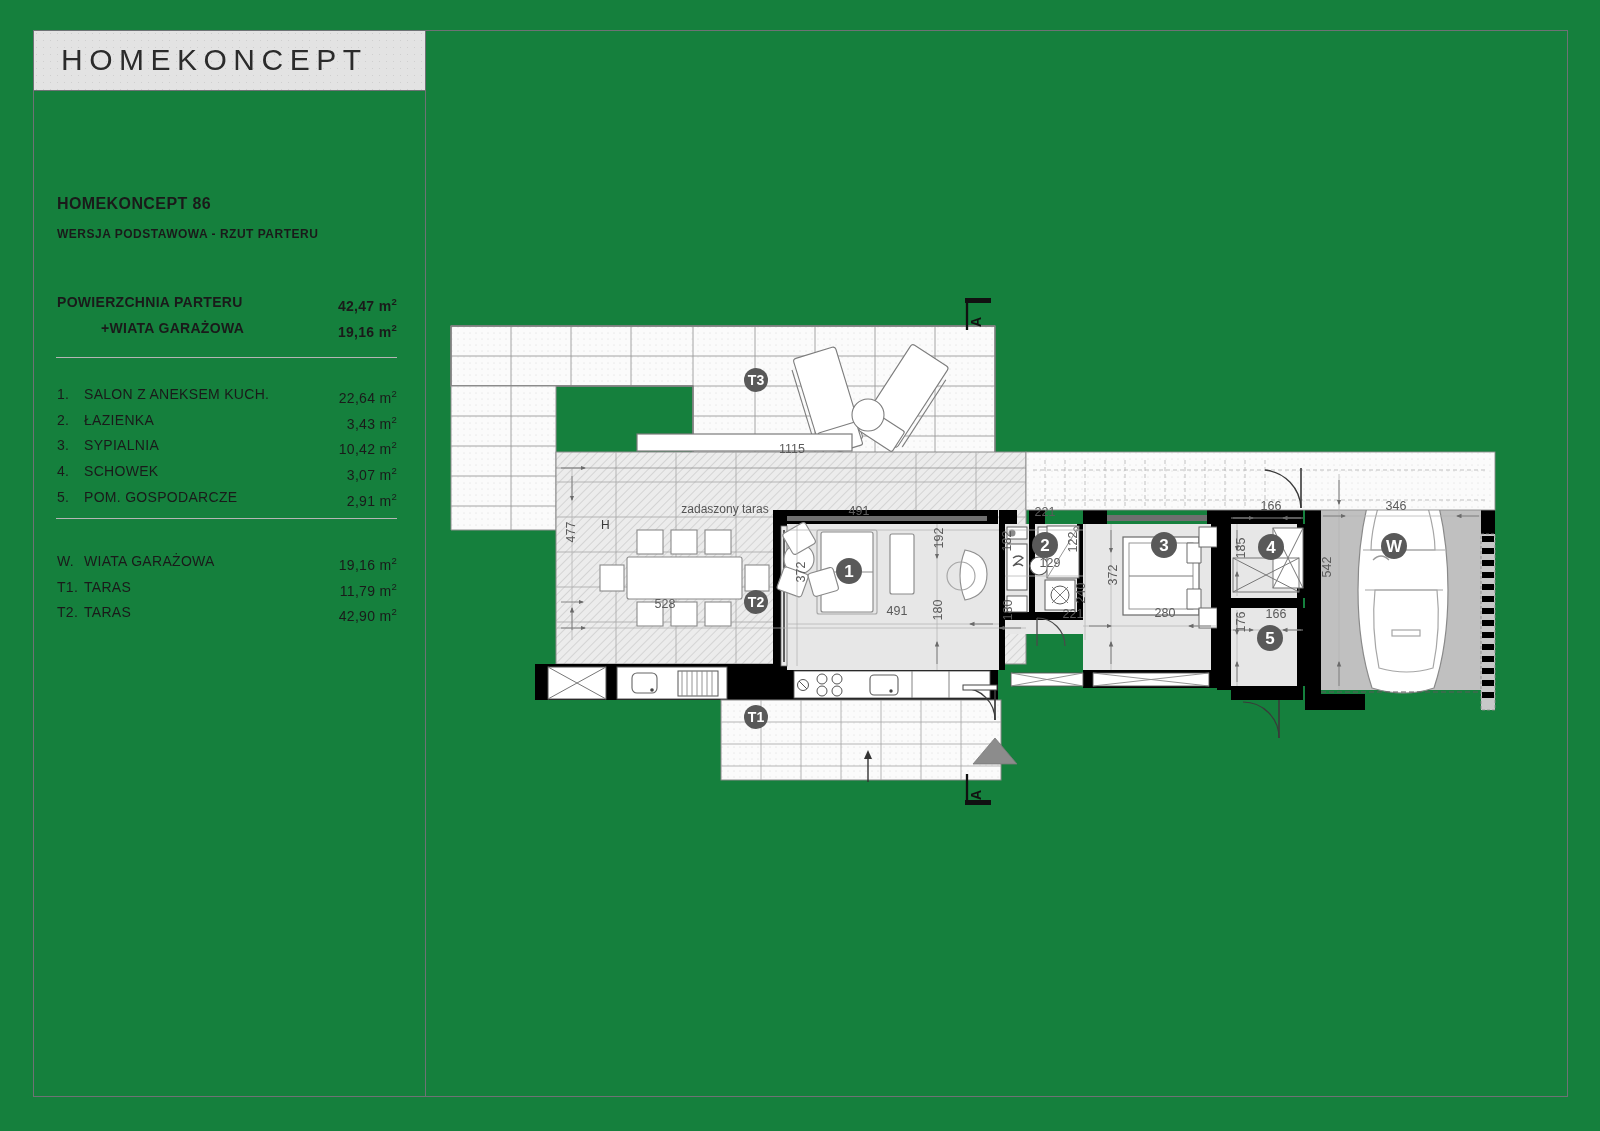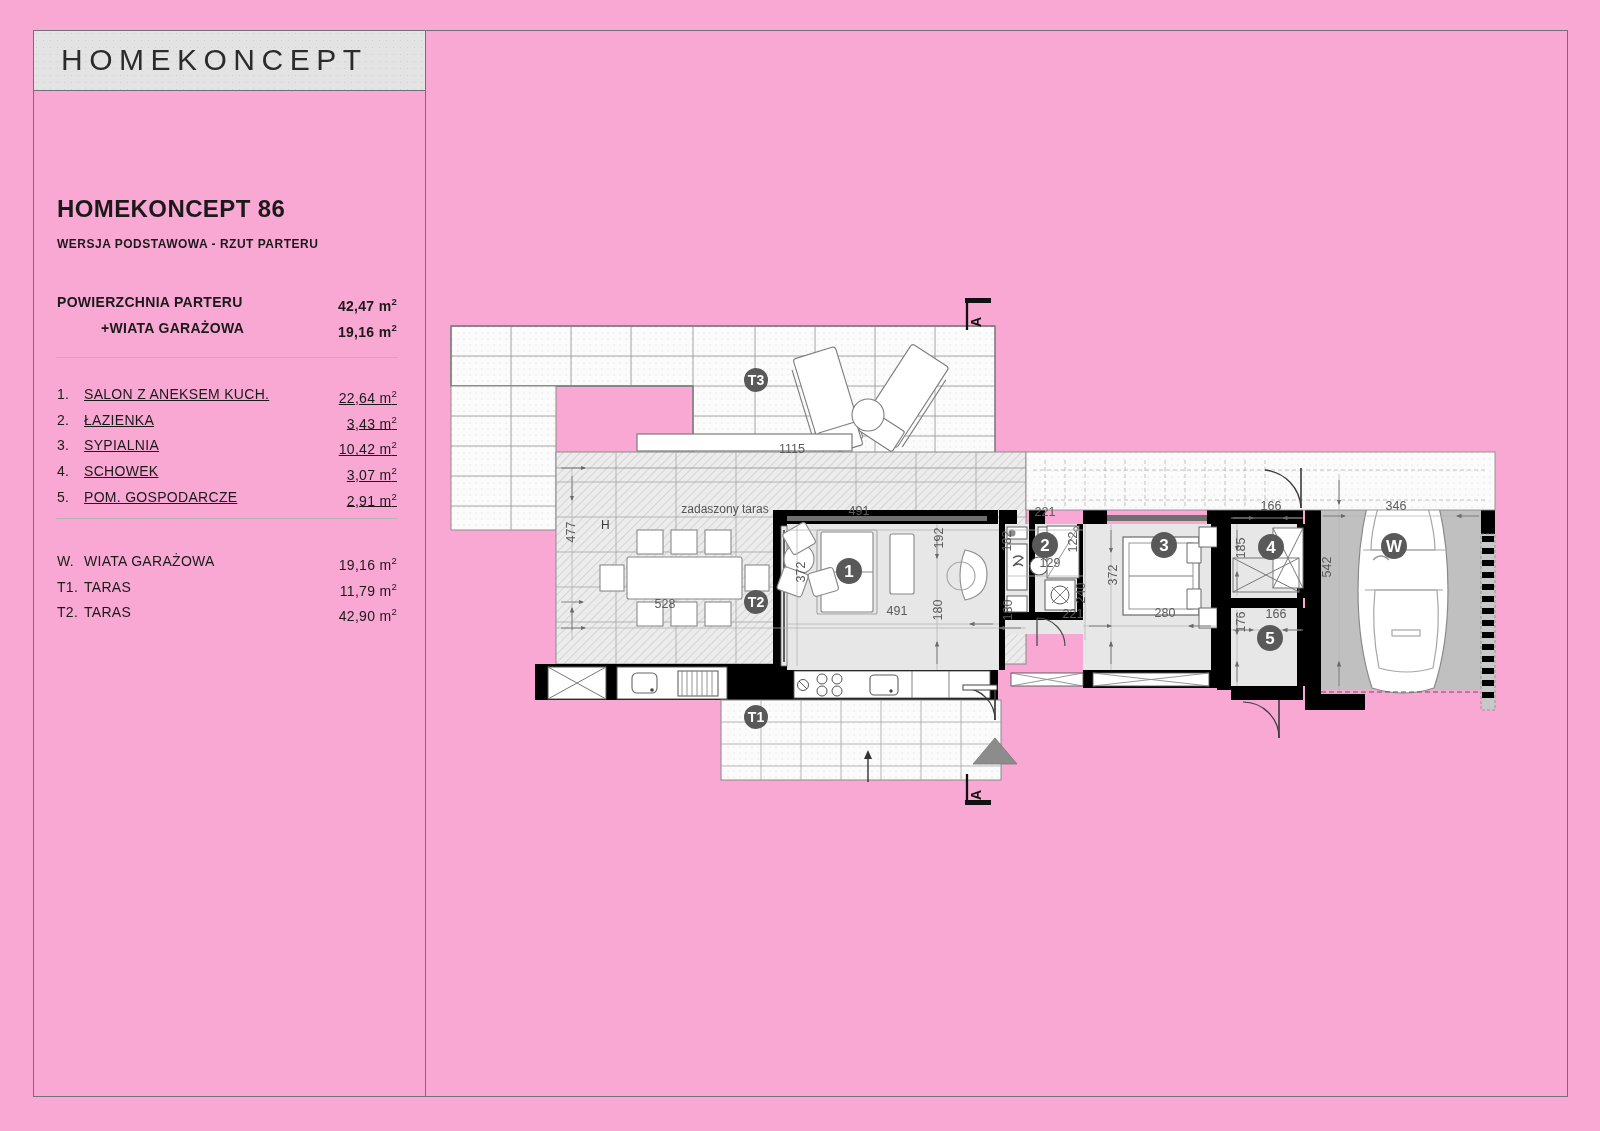--- a/index.html
+++ b/index.html
@@ -5,21 +5,21 @@
 <style>
   html,body{margin:0;padding:0;background:#ffffff;}
   body{
     width:1600px;height:1131px;
     font-family:"Liberation Sans","DejaVu Sans",sans-serif;
     color:#1a1a1a;
     -webkit-font-smoothing:antialiased;
   }
   #sheet{
     position:absolute;left:0;top:0;width:1600px;height:1131px;
-    overflow:hidden;background:#f9a8d4;
+    overflow:hidden;background:#15803d;
   }
   
   .page-frame{
     position:absolute;left:33px;top:30px;width:1535px;height:1067px;
     border:1.5px solid #6e7275;box-sizing:border-box;
     pointer-events:none;
   }
   .frame-divider{
     position:absolute;left:425px;top:30px;width:0;height:1067px;
     border-left:1.5px solid #6e7275;
@@ -34,21 +34,21 @@
     background-image:radial-gradient(#cfcfcf 0.6px, transparent 0.7px);
     background-size:7px 7px;
   }
   .logo-text{
     font-size:30px;letter-spacing:6.5px;font-weight:400;
     color:#2b2b2b;margin-left:28px;
     font-family:"Liberation Sans","DejaVu Sans",sans-serif;
   }
   
   .side{position:absolute;left:57px;width:340px;}
-  .title-main{font-size:24px;font-weight:bold;letter-spacing:0.4px;}
+  .title-main{font-size:16px;font-weight:bold;letter-spacing:0.4px;}
   .title-sub{font-size:12px;font-weight:bold;letter-spacing:0.5px;margin-top:14px;}
   .row{
     display:flex;font-size:14px;font-weight:bold;
     letter-spacing:0.3px;line-height:22px;
   }
   .row .lab{flex:0 0 auto;}
   .row .val{margin-left:auto;text-align:right;white-space:nowrap;}
   .row.normal{font-weight:normal;}
   .row.normal .val{font-weight:normal;}
   .num{display:inline-block;width:27px;}
@@ -79,21 +79,21 @@
       <span class="val">42,47 m<sup class="m2">2</sup></span>
     </div>
     <div class="row" style="padding-left:44px;">
       <span class="lab">+WIATA GARAŻOWA</span>
       <span class="val">19,16 m<sup class="m2">2</sup></span>
     </div>
   </div>
 
   <div class="hr" style="position:absolute;left:56px;top:357px;"></div>
 
-  <div class="side" style="top:383px;text-decoration:underline;">
+  <div class="side" style="top:383px;">
     <div class="row normal">
       <span class="lab"><span class="num">1.</span><span>SALON Z ANEKSEM KUCH.</span></span>
       <span class="val">22,64 m<sup class="m2">2</sup></span>
     </div>
     <div class="row normal">
       <span class="lab"><span class="num">2.</span><span>ŁAZIENKA</span></span>
       <span class="val">3,43 m<sup class="m2">2</sup></span>
     </div>
     <div class="row normal">
       <span class="lab"><span class="num">3.</span><span>SYPIALNIA</span></span>

